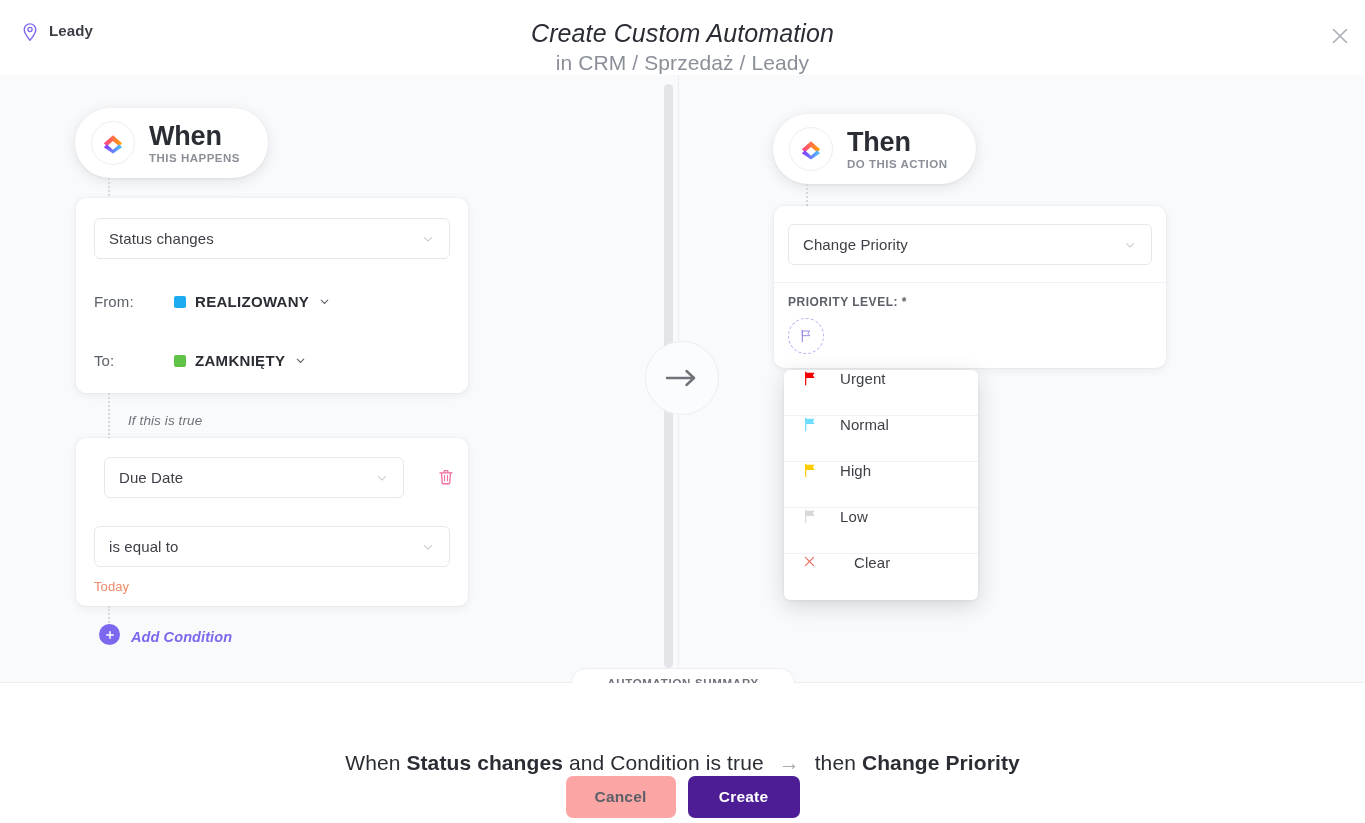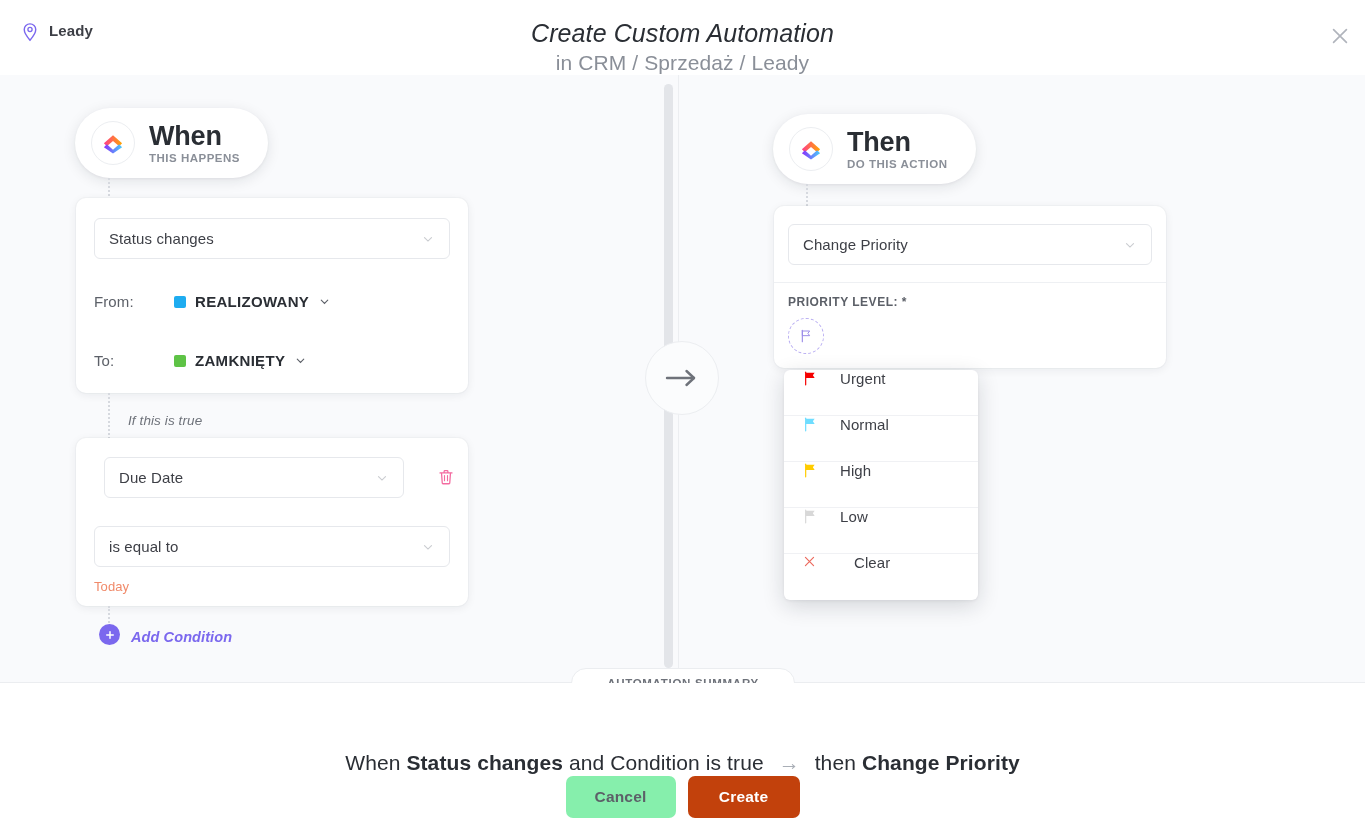--- a/index.html
+++ b/index.html
@@ -203,22 +203,22 @@
 
   .btn-row {
     position: absolute; left: 0; top: 93px; width: 1365px;
     display: flex; justify-content: center; gap: 12px;
   }
   .btn {
     height: 42px; border-radius: 7px; border: none; cursor: pointer;
     font-size: 15.5px; font-weight: 700; letter-spacing: .2px;
     font-family: "Liberation Sans", sans-serif;
   }
-  .btn-cancel { width: 110px; background: #86efac; color: #5c6068; }
-  .btn-create { width: 112px; background: #c2410c; color: #ffffff; }
+  .btn-cancel { width: 110px; background: #fca5a5; color: #5c6068; }
+  .btn-create { width: 112px; background: #4c1d95; color: #ffffff; }
 </style>
 </head>
 <body>
 
 <div class="app">
 
   <div class="header">
 
     <div class="brand">
       <span class="brand-icon">

